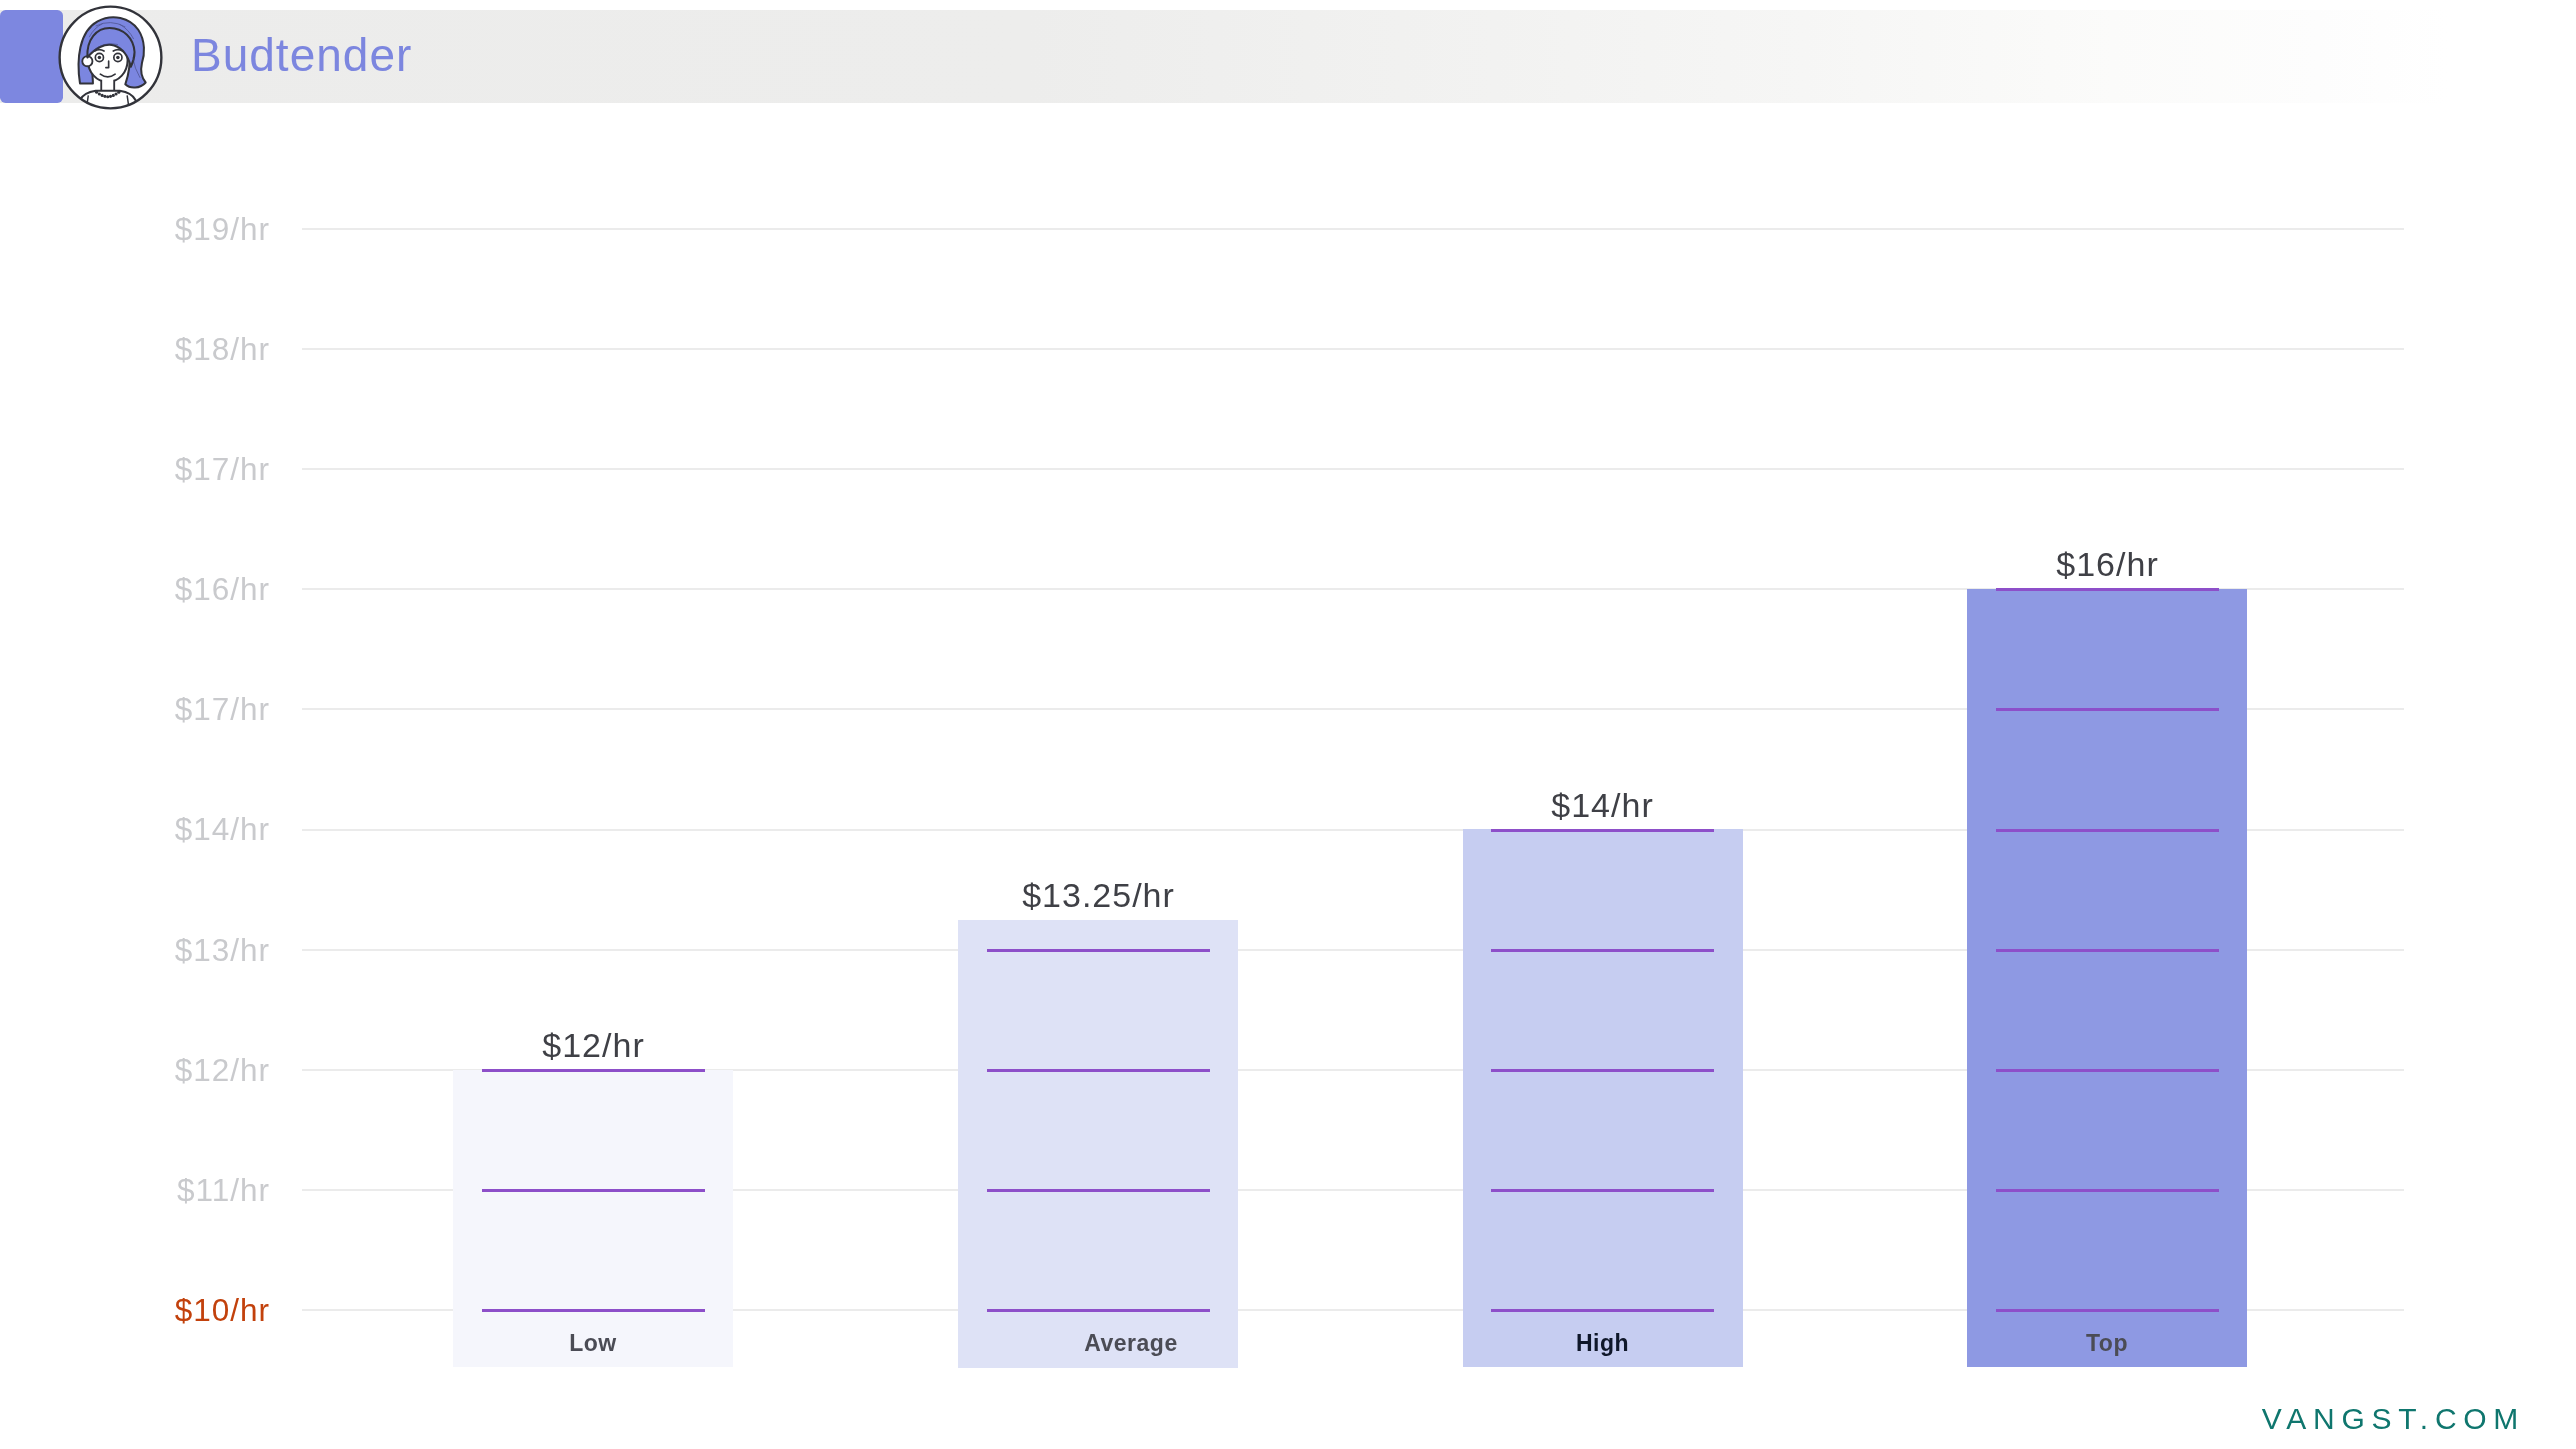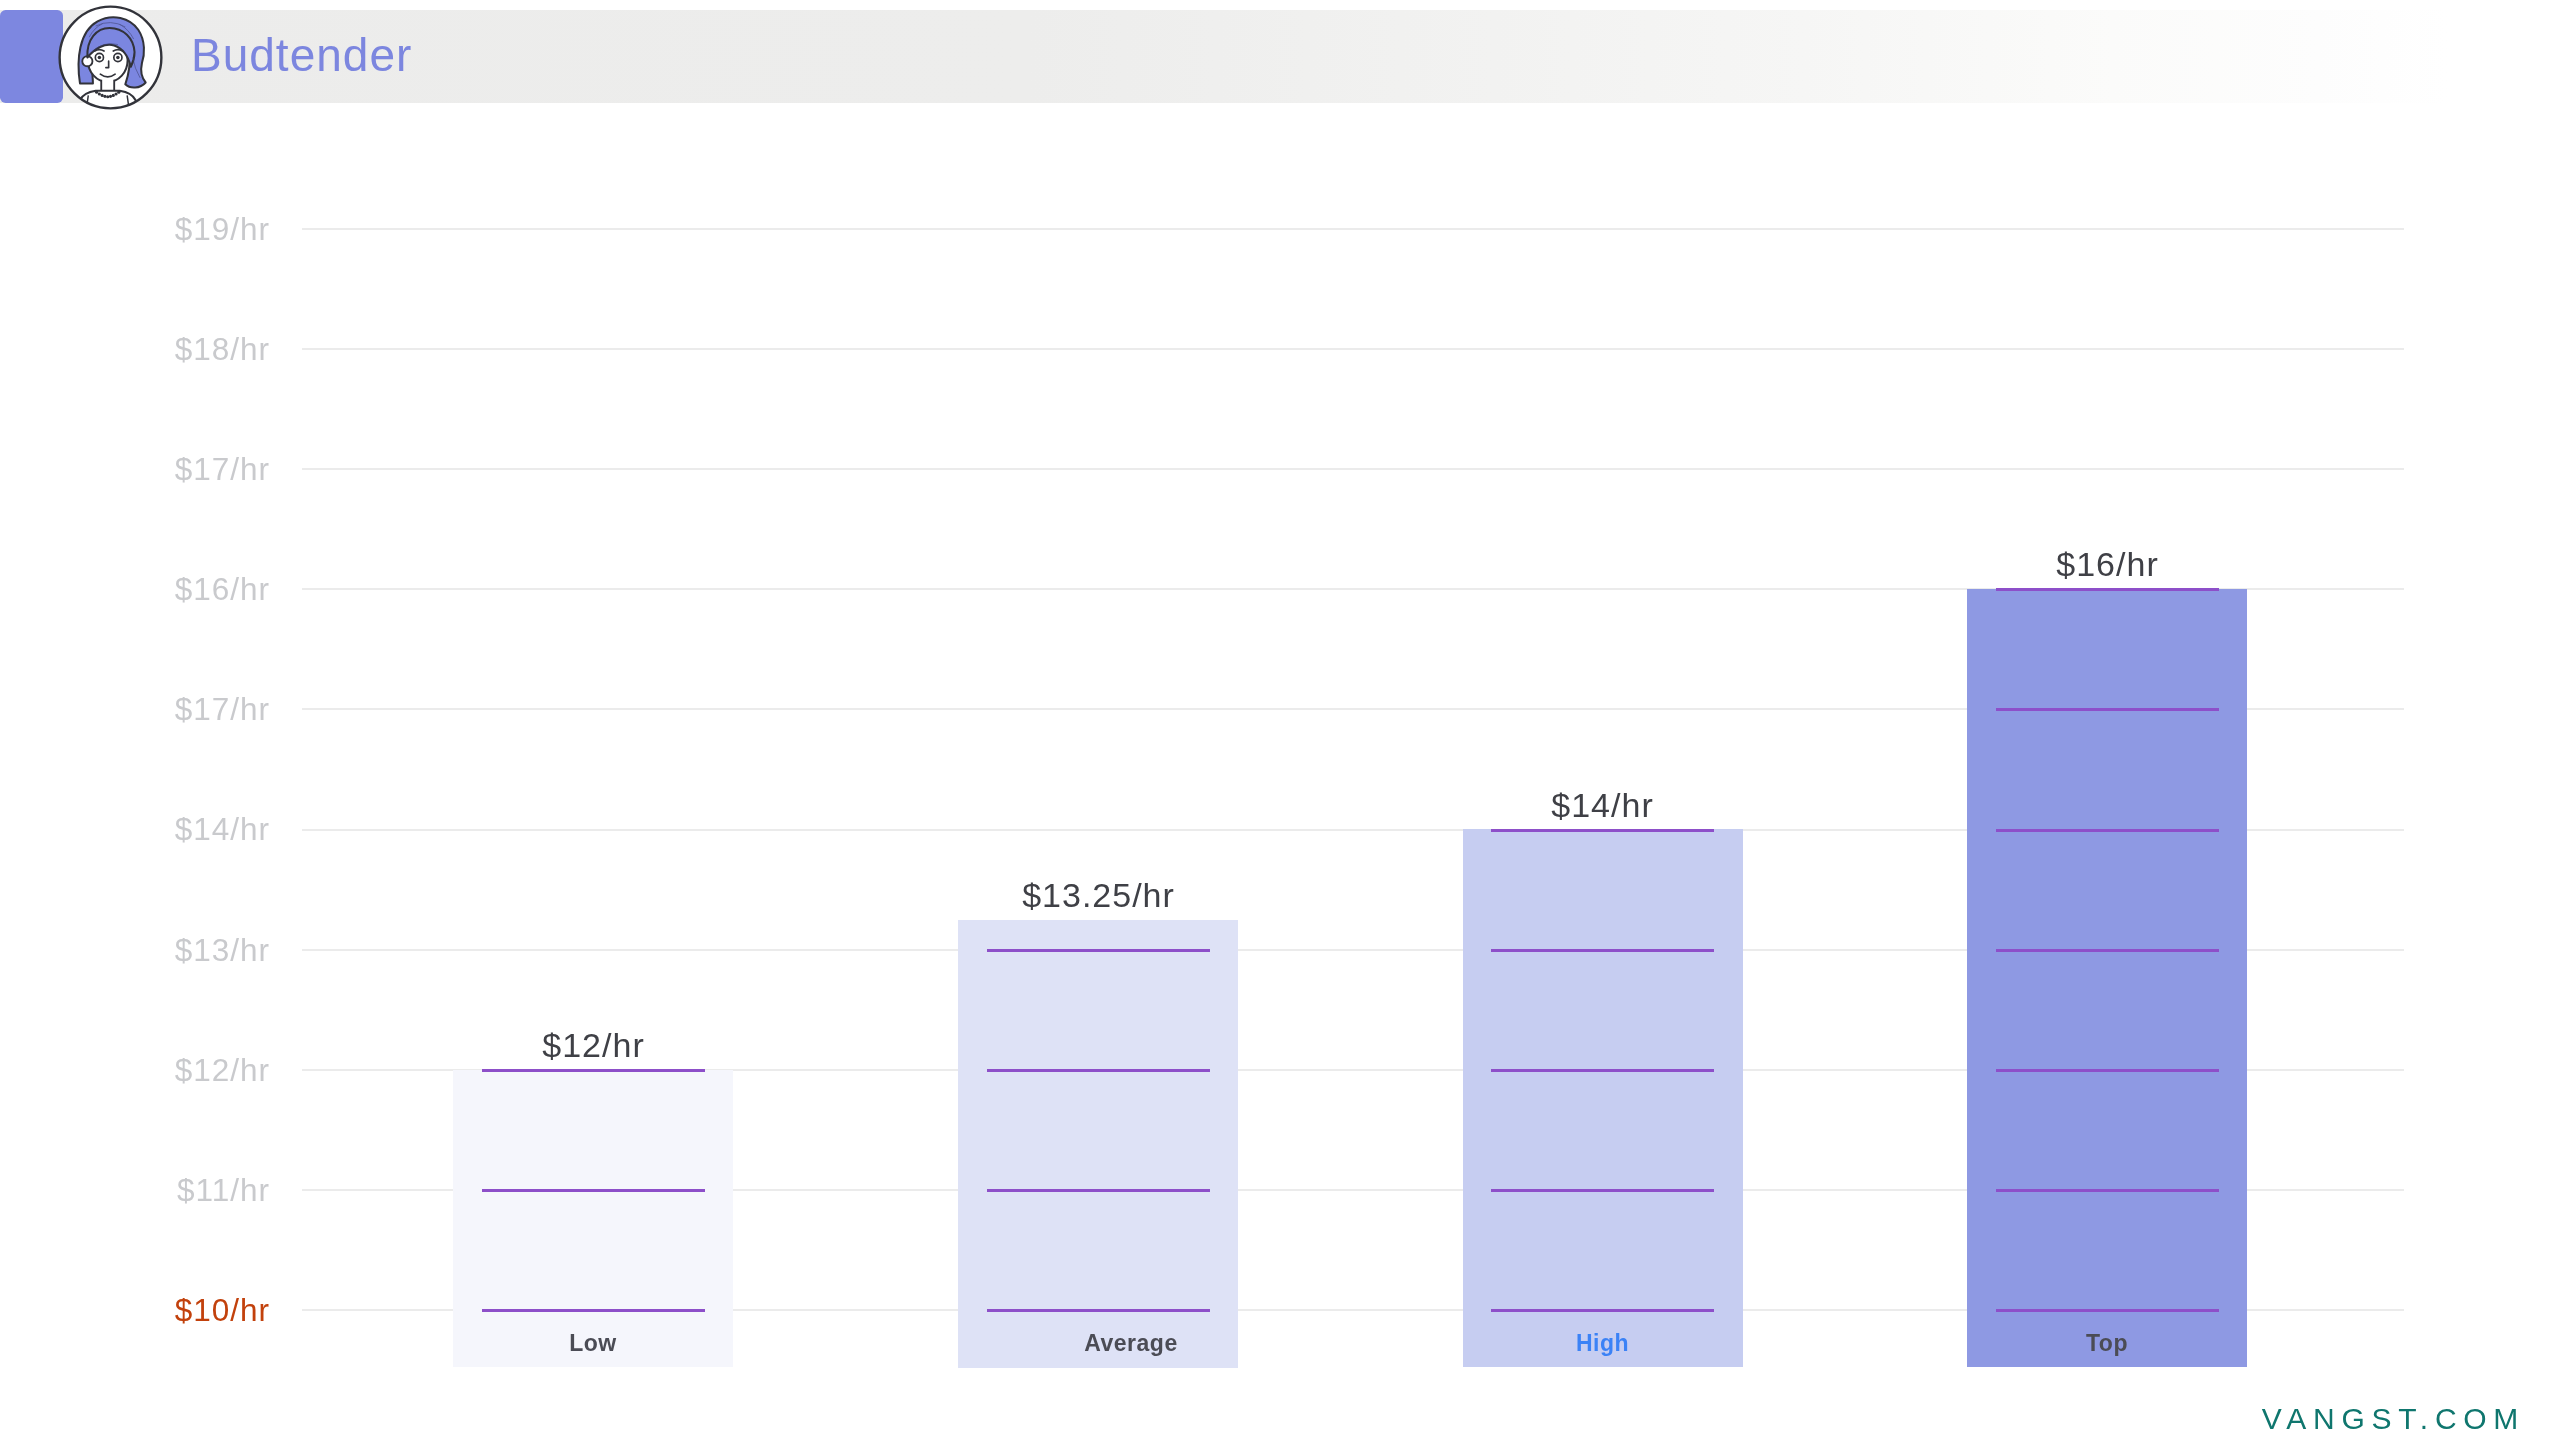--- a/index.html
+++ b/index.html
@@ -151,21 +151,21 @@
       <div class="bar-rule" style="left: 987px; top: 949px; width: 223px; background: rgb(141, 79, 201);"></div>
       <div class="value-label" style="left: 882px; top: 874px; width: 433px; color: rgb(63, 64, 70);">$13.25/hr</div>
       <div class="cat-label" style="left: 999px; top: 1329px; width: 264px; color: rgb(75, 76, 85);">Average</div>
       <div class="bar" style="left: 1463px; top: 829px; width: 280px; height: 538px; background: rgb(198, 205, 241);"></div>
       <div class="bar-rule" style="left: 1491px; top: 1309px; width: 223px; background: rgb(141, 79, 201);"></div>
       <div class="bar-rule" style="left: 1491px; top: 1189px; width: 223px; background: rgb(141, 79, 201);"></div>
       <div class="bar-rule" style="left: 1491px; top: 1069px; width: 223px; background: rgb(141, 79, 201);"></div>
       <div class="bar-rule" style="left: 1491px; top: 949px; width: 223px; background: rgb(141, 79, 201);"></div>
       <div class="bar-rule" style="left: 1491px; top: 829px; width: 223px; background: rgb(141, 79, 201);"></div>
       <div class="value-label" style="left: 1386px; top: 784px; width: 433px; color: rgb(63, 64, 70);">$14/hr</div>
-      <div class="cat-label" style="left: 1463px; top: 1329px; width: 279px; color: #3b82f6;">High</div>
+      <div class="cat-label" style="left: 1463px; top: 1329px; width: 279px; color: #0f172a;">High</div>
       <div class="bar" style="left: 1967px; top: 589px; width: 280px; height: 778px; background: rgb(142, 153, 227);"></div>
       <div class="bar-rule" style="left: 1996px; top: 1309px; width: 223px; background: rgb(141, 79, 201);"></div>
       <div class="bar-rule" style="left: 1996px; top: 1189px; width: 223px; background: rgb(141, 79, 201);"></div>
       <div class="bar-rule" style="left: 1996px; top: 1069px; width: 223px; background: rgb(141, 79, 201);"></div>
       <div class="bar-rule" style="left: 1996px; top: 949px; width: 223px; background: rgb(141, 79, 201);"></div>
       <div class="bar-rule" style="left: 1996px; top: 829px; width: 223px; background: rgb(141, 79, 201);"></div>
       <div class="bar-rule" style="left: 1996px; top: 708px; width: 223px; background: rgb(141, 79, 201);"></div>
       <div class="bar-rule" style="left: 1996px; top: 588px; width: 223px; background: rgb(141, 79, 201);"></div>
       <div class="value-label" style="left: 1891px; top: 543px; width: 433px; color: rgb(63, 64, 70);">$16/hr</div>
       <div class="cat-label" style="left: 1967px; top: 1329px; width: 280px; color: rgb(75, 76, 85);">Top</div>

